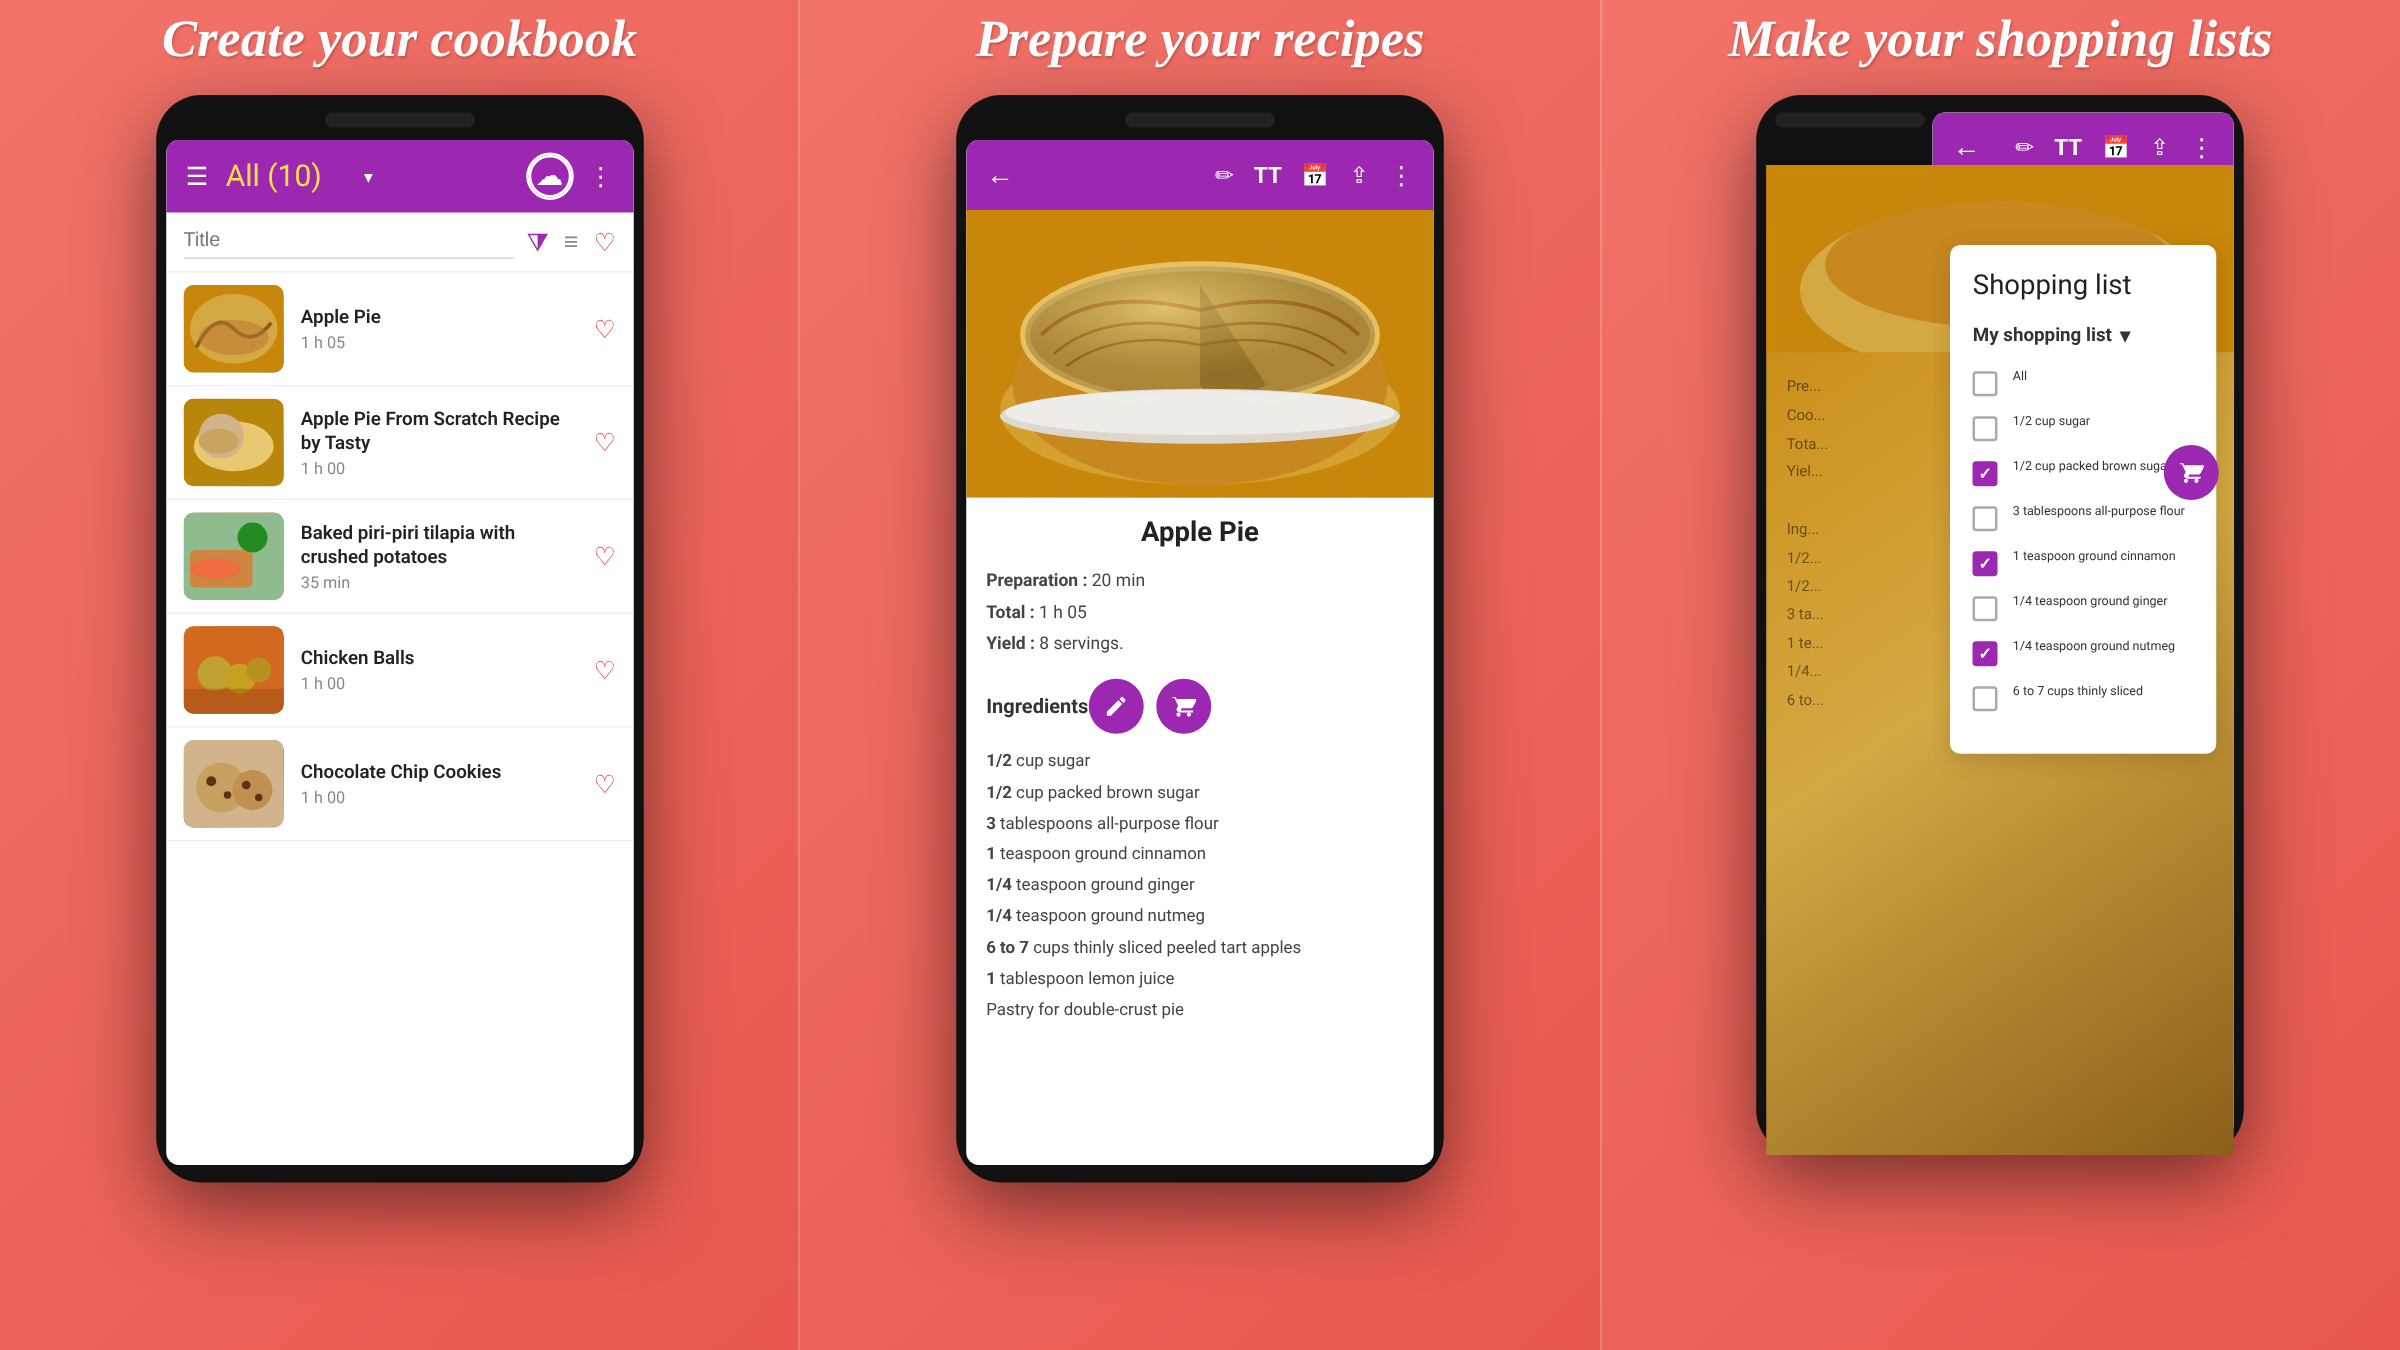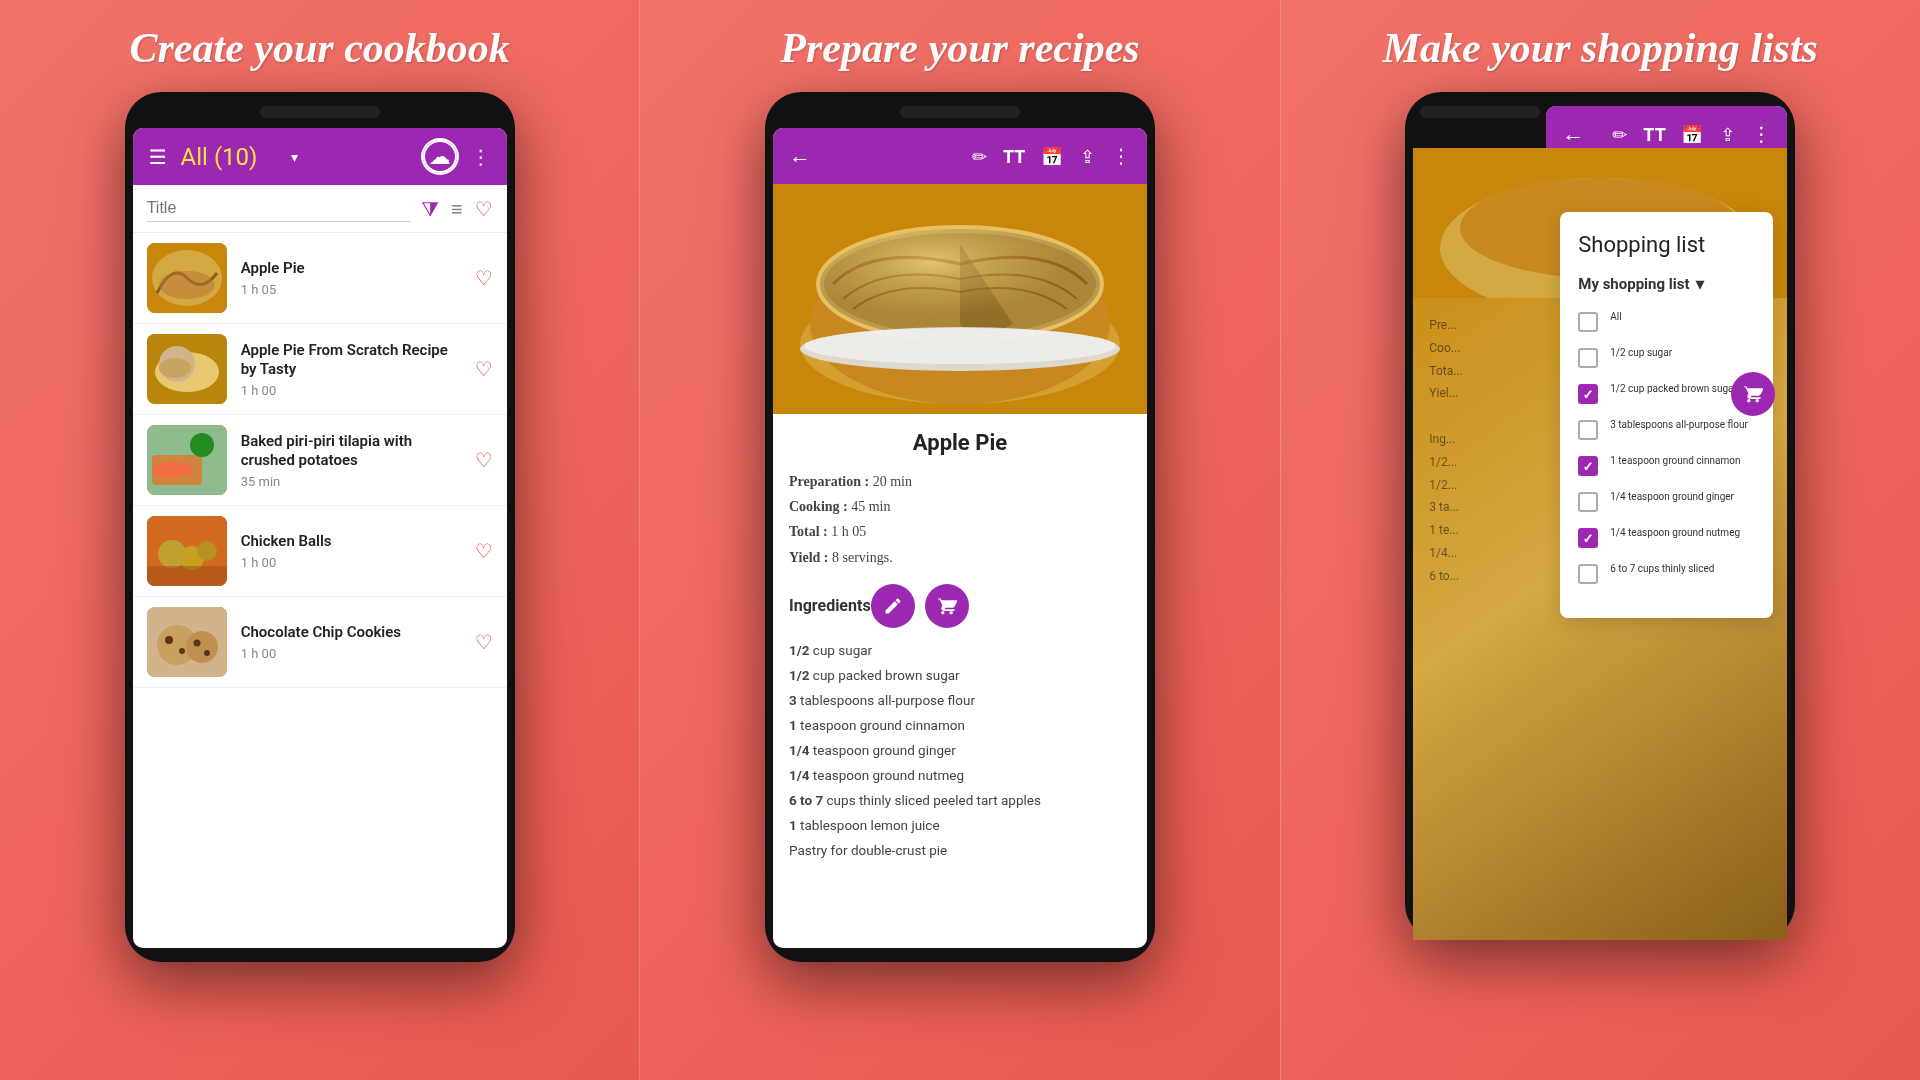--- a/index.html
+++ b/index.html
@@ -10,21 +10,21 @@
       font-family: 'Roboto', Arial, sans-serif;
       display: flex;
       flex-direction: row;
     }
 
     .panel {
       flex: 1;
       display: flex;
       flex-direction: column;
       align-items: center;
-      padding: 24px 0 0 0;
+      padding: 8px 0 0 0;
       position: relative;
     }
 
     .panel-1 { background: linear-gradient(135deg, #f2736a 0%, #e8584e 100%); }
     .panel-2 { background: linear-gradient(135deg, #f2736a 0%, #e8584e 100%); border-left: 1px solid rgba(255,255,255,0.2); border-right: 1px solid rgba(255,255,255,0.2); }
     .panel-3 { background: linear-gradient(135deg, #f2736a 0%, #e8584e 100%); }
 
     .panel-title {
       font-family: Georgia, 'Times New Roman', serif;
       font-style: italic;
@@ -188,21 +188,20 @@
     .recipe-detail-title {
       text-align: center;
       font-size: 22px;
       font-weight: 700;
       color: #222;
       margin-bottom: 14px;
     }
 
     .recipe-meta {
       margin-bottom: 14px;
-      font-family: Liberation Serif, serif;
     }
 
     .recipe-meta-line {
       font-size: 14px;
       color: #444;
       line-height: 1.8;
     }
 
     .recipe-meta-label { font-weight: 700; }
 
@@ -512,24 +511,20 @@
         </svg>
       </div>
 
       <div class="recipe-body">
         <div class="recipe-detail-title">Apple Pie</div>
 
         <div class="recipe-meta">
           <div class="recipe-meta-line">
             <span class="recipe-meta-label">Preparation : </span>
             <span>20 min</span>
-          </div>
-          <div class="recipe-meta-line">
-            <span class="recipe-meta-label">Cooking : </span>
-            <span>45 min</span>
           </div>
           <div class="recipe-meta-line">
             <span class="recipe-meta-label">Total : </span>
             <span>1 h 05</span>
           </div>
           <div class="recipe-meta-line">
             <span class="recipe-meta-label">Yield : </span>
             <span>8 servings.</span>
           </div>
         </div>

